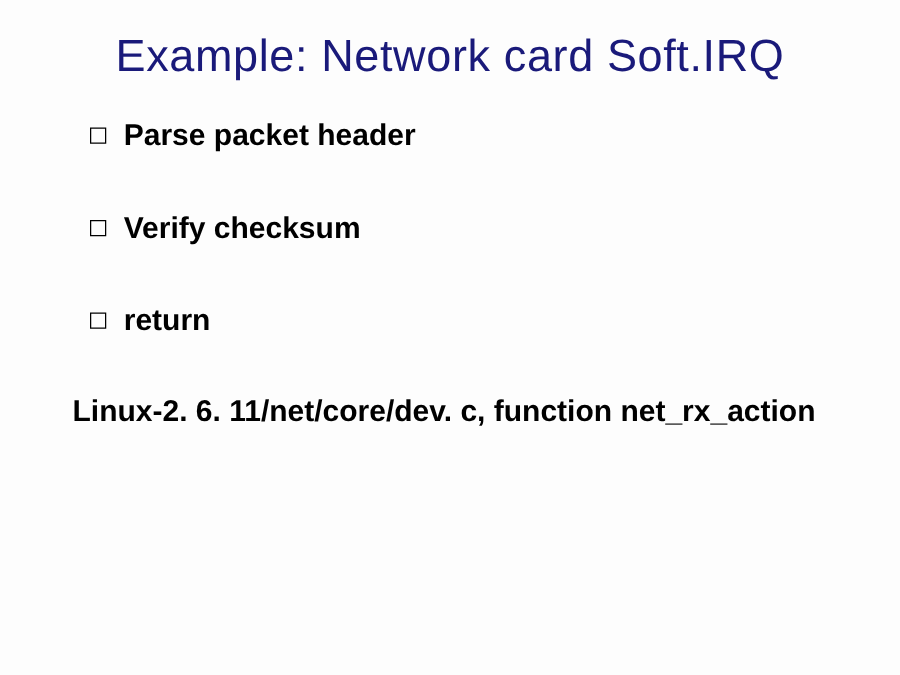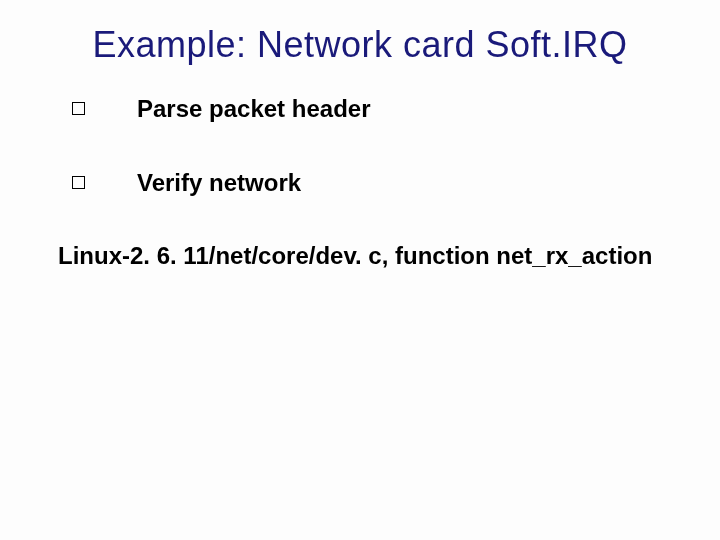--- a/index.html
+++ b/index.html
@@ -38,39 +38,42 @@
     height: 13px;
     border: 1.5px solid #000;
     margin-top: 8px;
     margin-right: 14px;
     background: transparent;
   }
   .item-text {
     font-size: 24px;
     font-weight: bold;
     line-height: 1.25;
-    margin-left: 38px;
   }
   .footnote {
     font-size: 24px;
     margin: 10px 0 0 18px;
     font-weight: 700;
   }
 </style>
 </head>
 <body>
 
 <div class="slide">
   <h1 class="title">Example: Network card Soft.IRQ</h1>
 
   <ul class="bullets">
     <li>
       <span class="marker"></span>
       <span class="item-text">Parse packet header</span>
     </li>
     <li>
       <span class="marker"></span>
-      <span class="item-text">Verify network</span>
+      <span class="item-text">Verify checksum</span>
+    </li>
+    <li>
+      <span class="marker"></span>
+      <span class="item-text">return</span>
     </li>
   </ul>
 
   <div class="footnote">Linux-2. 6. 11/net/core/dev. c, function net_rx_action</div>
 </div>
 
 </body></html>

